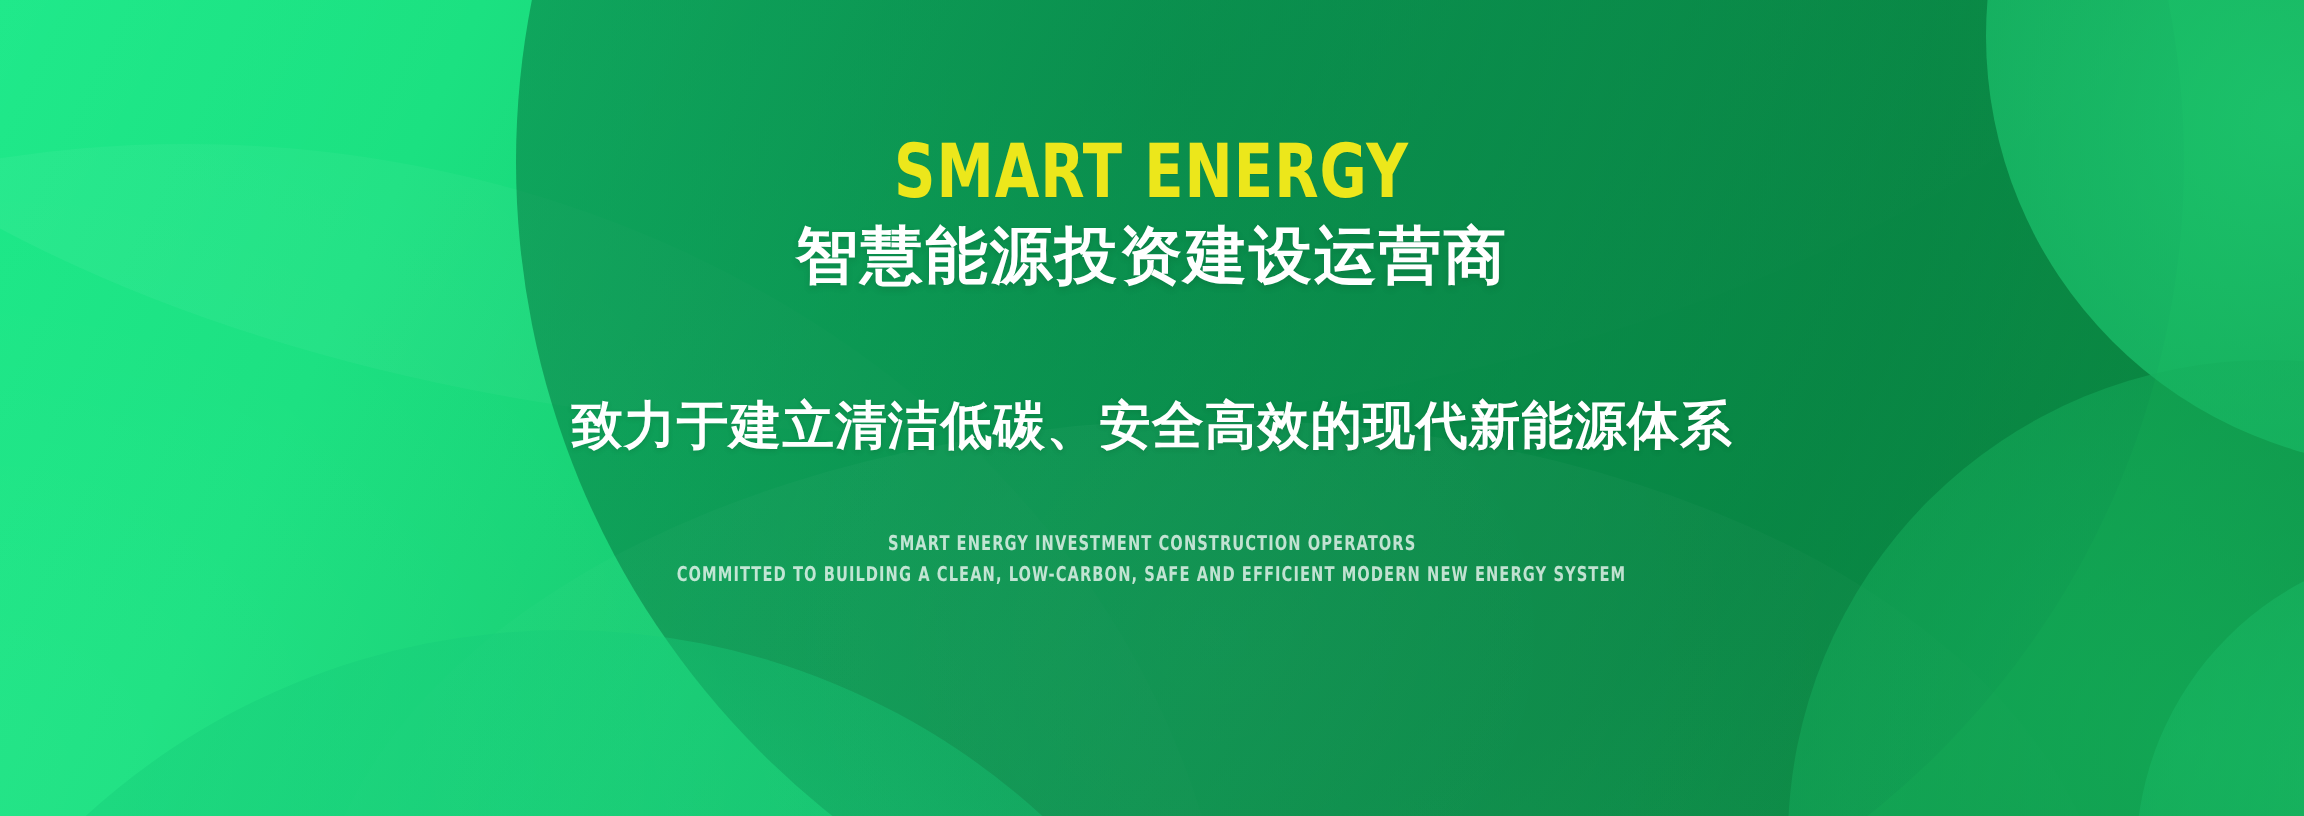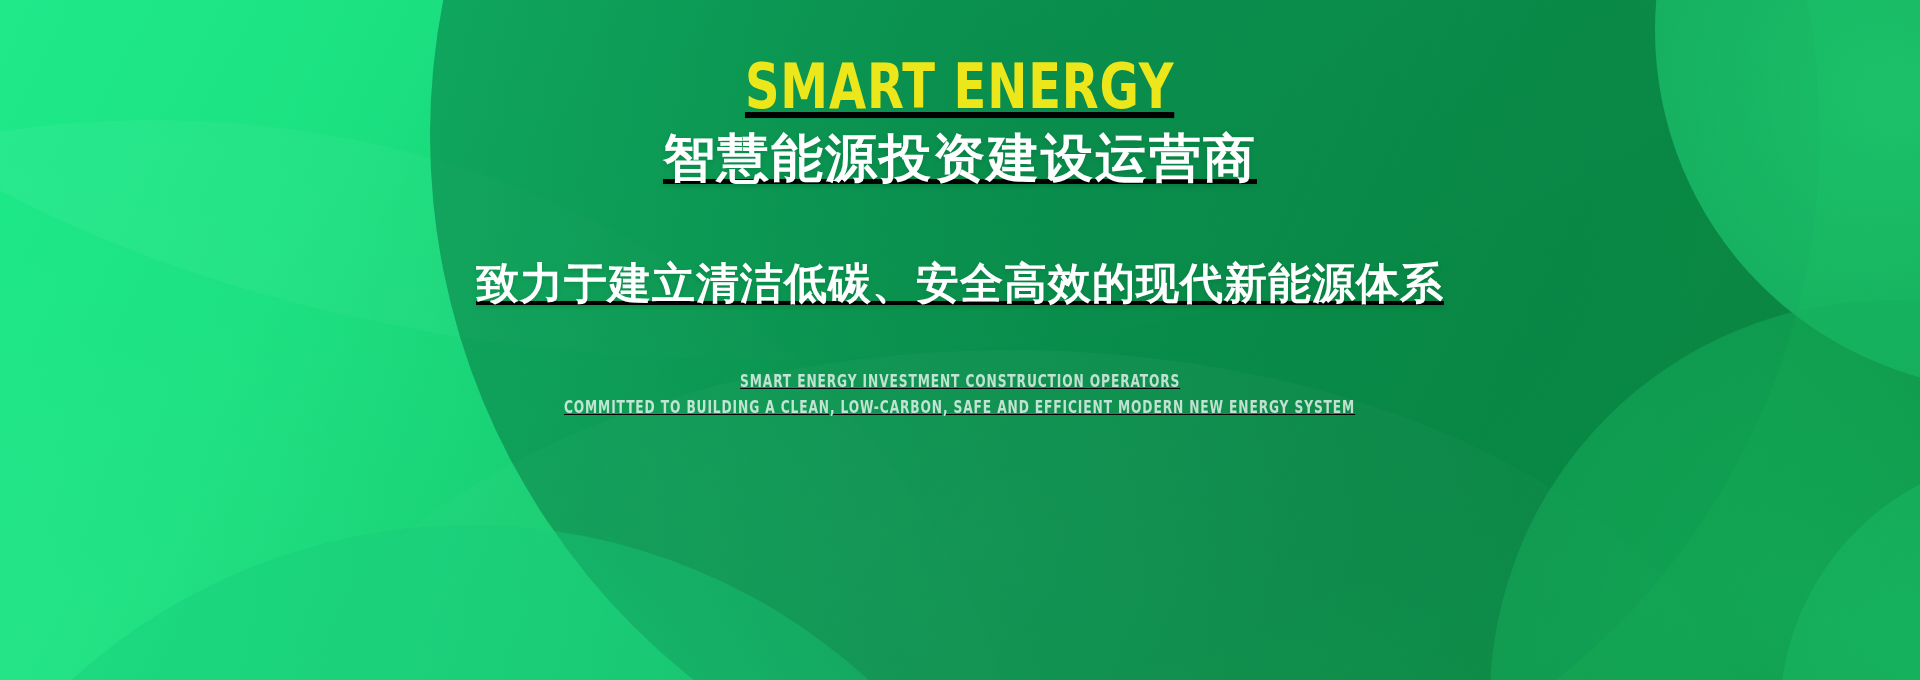--- a/index.html
+++ b/index.html
@@ -81,24 +81,23 @@
   
   #content {
     position: relative;
     z-index: 5;
     width: 100%;
     height: 100%;
     display: flex;
     flex-direction: column;
     align-items: center;
     justify-content: flex-start;
-    padding-top: 56px;
+    padding-top: 112px;
     box-sizing: border-box;
     text-align: left;
-    text-decoration: underline;
   }
   #eyebrow-en {
     font-size: 62px;
     line-height: 1.0;
     font-weight: 700;
     letter-spacing: 1px;
     color: #ece71b;
     font-family: "DejaVu Sans Condensed", "Liberation Sans Narrow", "Liberation Sans", sans-serif;
     transform: scaleX(0.86);
     transform-origin: center;
@@ -109,21 +108,21 @@
     margin-top: 12px;
     font-size: 52px;
     line-height: 1.08;
     font-weight: 700;
     letter-spacing: 2px;
     color: #ffffff;
     white-space: nowrap;
     text-shadow: 0 2px 5px rgba(0,60,25,0.18);
   }
   #subheadline-cn {
-    margin-top: 38px;
+    margin-top: 54px;
     font-size: 43px;
     line-height: 1.12;
     font-weight: 700;
     letter-spacing: 1px;
     color: #ffffff;
     white-space: nowrap;
     text-shadow: 0 2px 4px rgba(0,60,25,0.16);
   }
   .caption-en {
     font-size: 17px;

